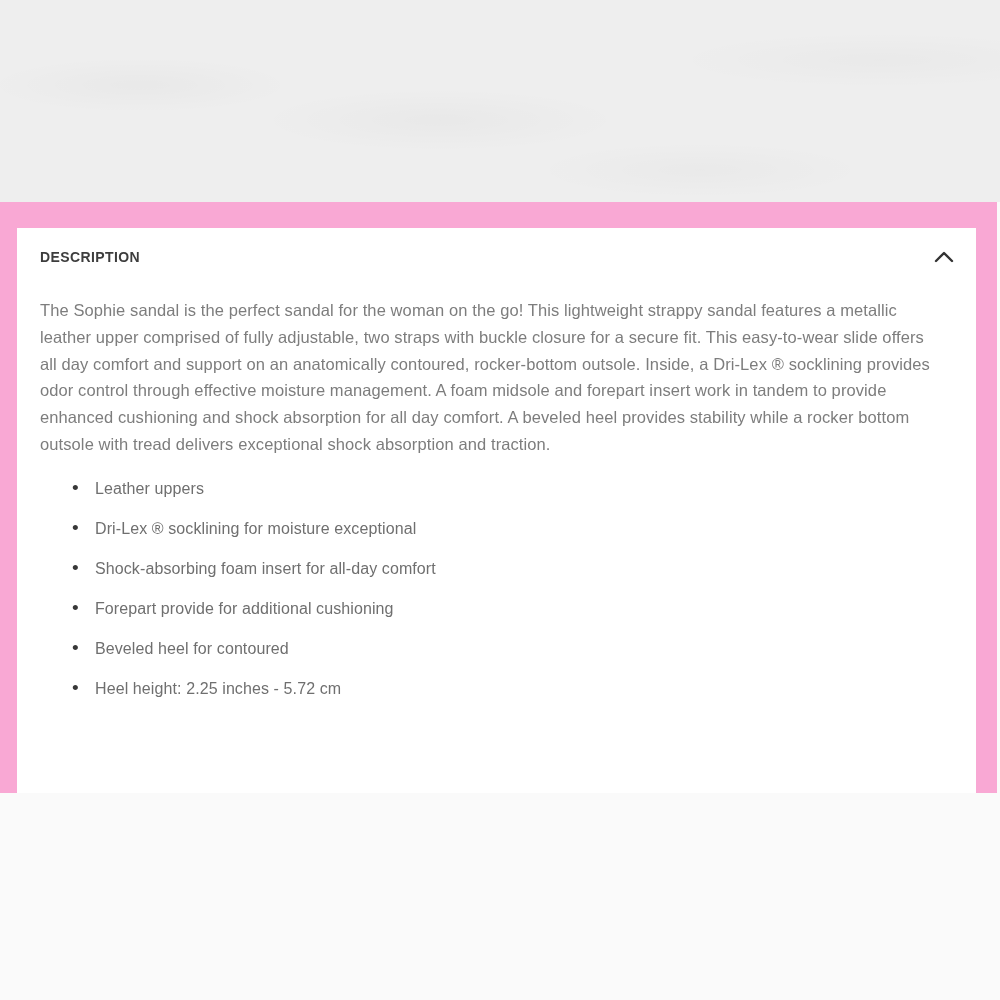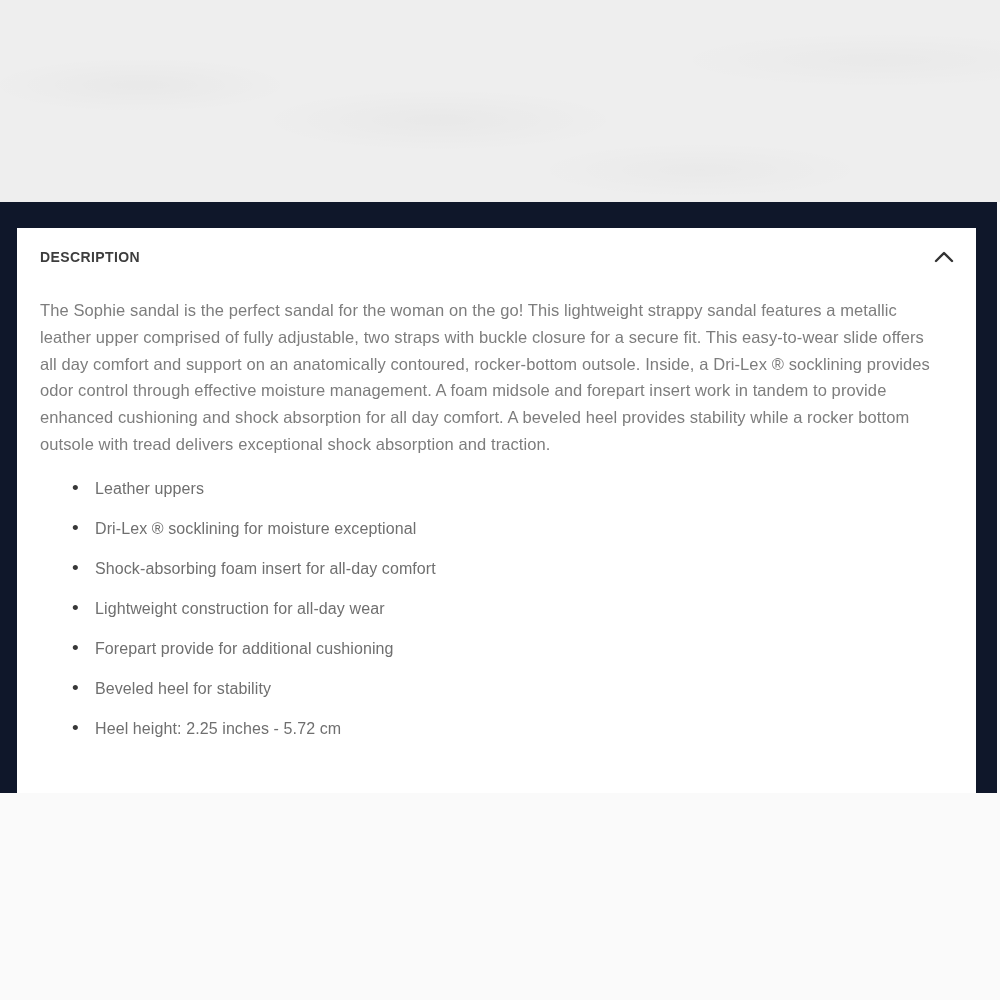--- a/index.html
+++ b/index.html
@@ -28,21 +28,21 @@
       radial-gradient(240px 40px at 700px 170px, rgba(0,0,0,0.02), transparent 70%),
       #eeeeee;
   }
 
   
   .backdrop {
     position: absolute;
     top: 202px; left: 0;
     width: 997px;
     height: 591px;
-    background: #0f172a;
+    background: #f9a8d4;
   }
 
   
   .card {
     position: absolute;
     left: 17px;
     top: 26px;
     width: 959px;
     height: 565px;
     background: #ffffff;
@@ -119,20 +119,19 @@
         </svg>
       </span>
     </div>
 
     <p class="card-paragraph">The Sophie sandal is the perfect sandal for the woman on the go! This lightweight strappy sandal features a metallic leather upper comprised of fully adjustable, two straps with buckle closure for a secure fit. This easy-to-wear slide offers all day comfort and support on an anatomically contoured, rocker-bottom outsole. Inside, a Dri-Lex ® socklining provides odor control through effective moisture management. A foam midsole and forepart insert work in tandem to provide enhanced cushioning and shock absorption for all day comfort. A beveled heel provides stability while a rocker bottom outsole with tread delivers exceptional shock absorption and traction.</p>
 
     <ul class="feature-list">
       <li>Leather uppers</li>
       <li>Dri-Lex ® socklining for moisture exceptional</li>
       <li>Shock-absorbing foam insert for all-day comfort</li>
-      <li>Lightweight construction for all-day wear</li>
       <li>Forepart provide for additional cushioning</li>
-      <li>Beveled heel for stability</li>
+      <li>Beveled heel for contoured</li>
       <li>Heel height: 2.25 inches - 5.72 cm</li>
     </ul>
 
   </section>
 </div>
 
 </body></html>

